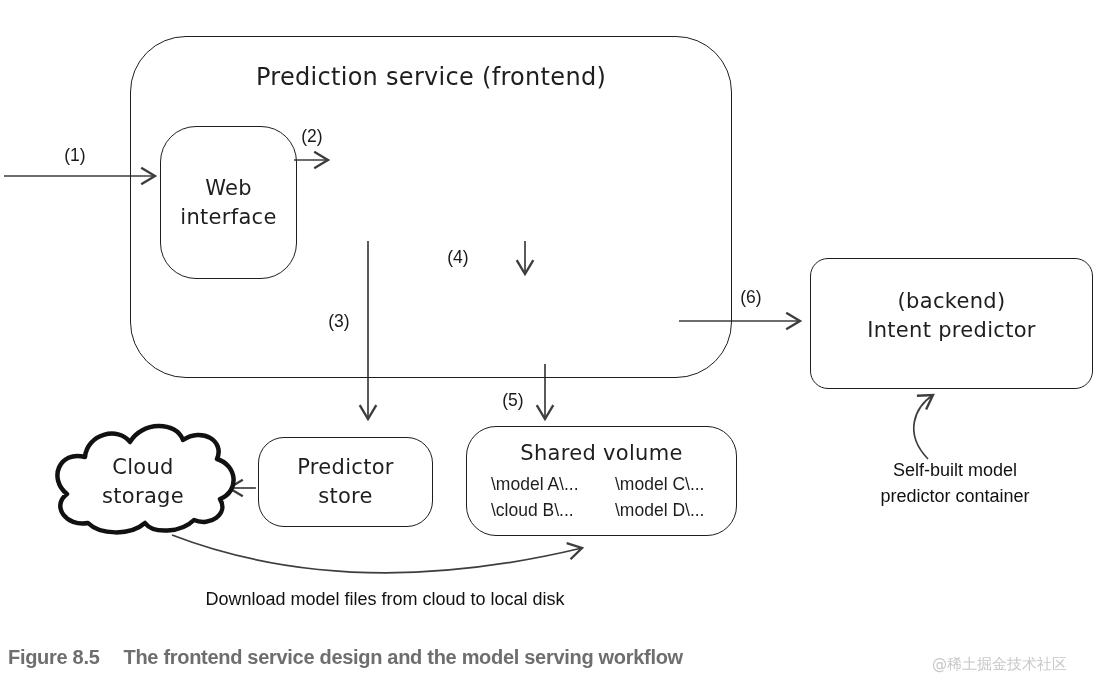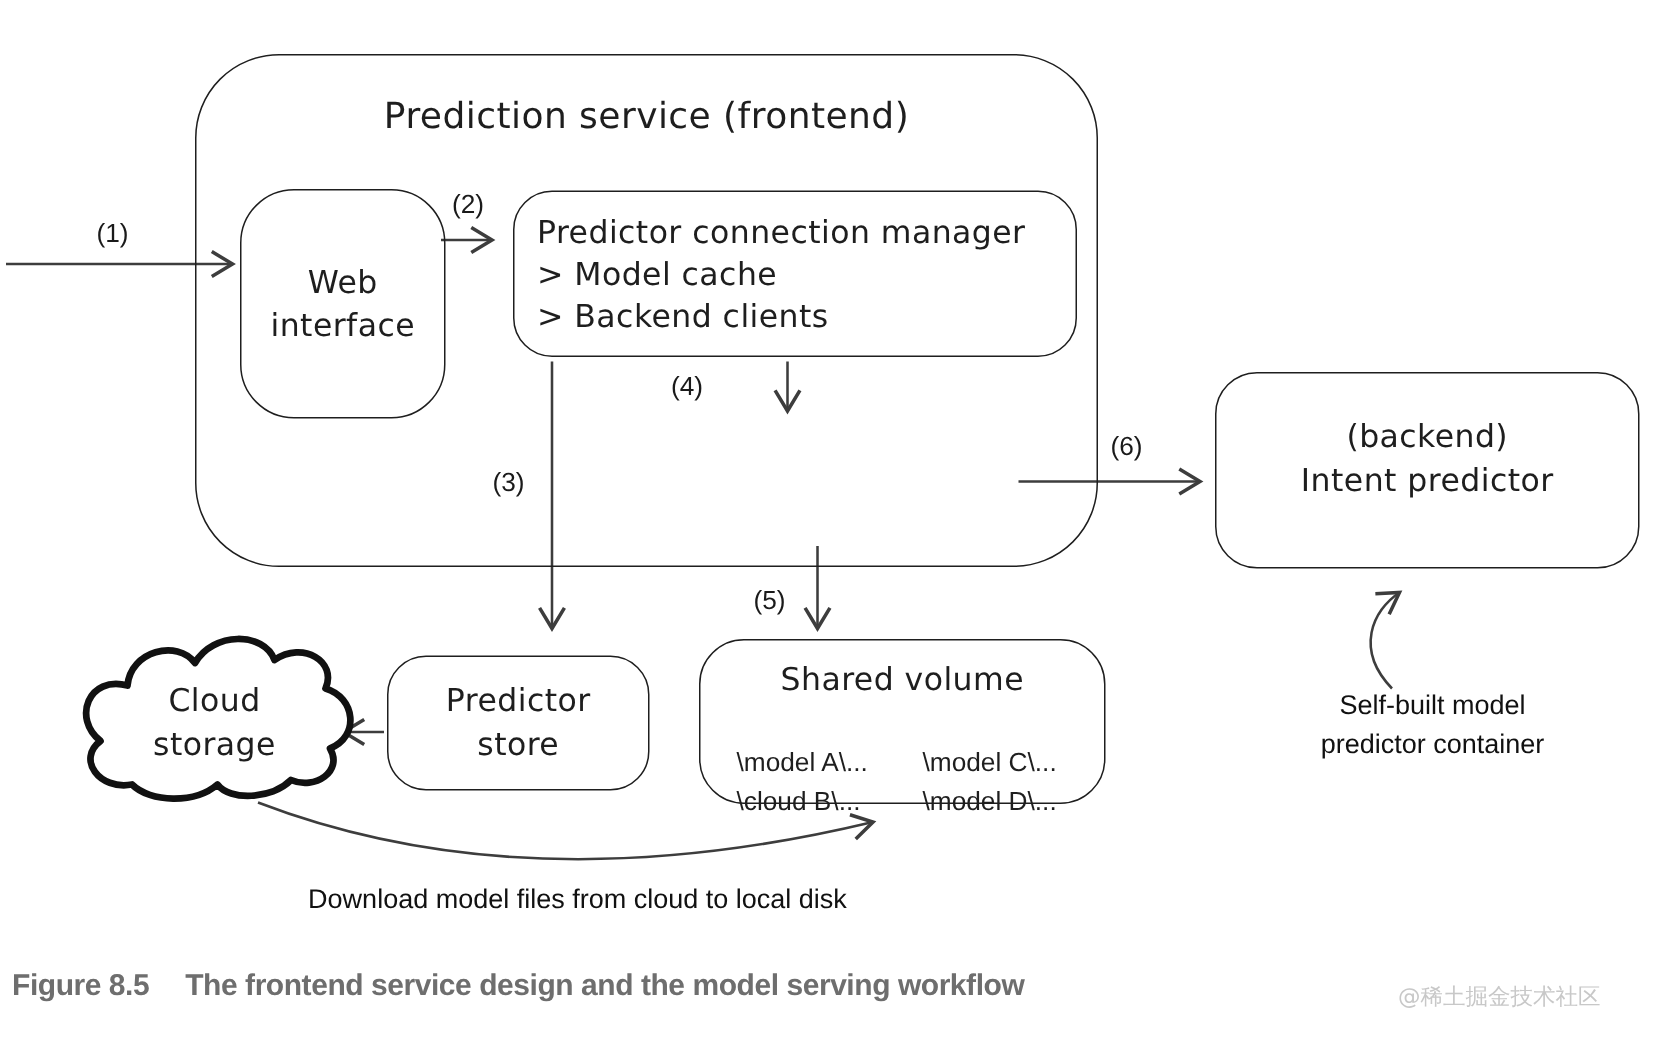--- a/index.html
+++ b/index.html
@@ -21,25 +21,25 @@
   .container-box{border-radius:56px;}
   .container-title{
     position:absolute;left:180px;top:62px;width:502px;text-align:center;
     font-size:24px;line-height:30px;white-space:nowrap;
   }
   .web-box{left:160px;top:126px;width:137px;height:153px;border-radius:36px;}
   .conn-box{left:342px;top:127px;width:376px;height:111px;border-radius:26px;
     align-items:flex-start;padding-left:15px;}
   .conn-box .ln{line-height:28px;}
   .grpc-box{left:405px;top:281px;width:262px;height:80px;border-radius:24px;}
-  .intent-box{left:810px;top:248px;width:283px;height:131px;border-radius:28px;
+  .intent-box{left:810px;top:258px;width:283px;height:131px;border-radius:18px;
     padding-bottom:16px;}
   .meta-box{left:258px;top:437px;width:175px;height:90px;border-radius:26px;}
   .shared-box{left:466px;top:426px;width:271px;height:110px;border-radius:30px;
-    justify-content:flex-start;padding-top:12px;gap:24px;}
+    justify-content:flex-start;padding-top:12px;}
   .shared-title{font-size:21px;line-height:28px;}
   .model-grid{
     display:grid;grid-template-columns:122px auto;column-gap:2px;
     margin-top:4px;font-family:"Liberation Sans",sans-serif;
     font-size:17.5px;line-height:26px;letter-spacing:0;align-self:flex-start;
     padding-left:24px;white-space:nowrap;
   }
   .cloud-label{
     position:absolute;left:78px;top:453px;width:130px;text-align:center;
   }
@@ -101,25 +101,20 @@
   </svg>
 
   <div class="box container-box" style="left:130px;top:36px;width:602px;height:342px;"></div>
   <div class="container-title hand">Prediction service (frontend)</div>
 
   <div class="box hand web-box">
     <div class="ln">Web</div>
     <div class="ln">interface</div>
   </div>
 
-  <div class="box hand conn-box">
-    <div class="ln">Predictor connection manager</div>
-    <div class="ln">&gt; Model cache</div>
-    <div class="ln">&gt; Backend clients</div>
-  </div>
 
 
   <div class="box hand intent-box">
     <div class="ln">(backend)</div>
     <div class="ln">Intent predictor</div>
   </div>
 
   <div class="box hand meta-box">
     <div class="ln">Predictor</div>
     <div class="ln">store</div>

